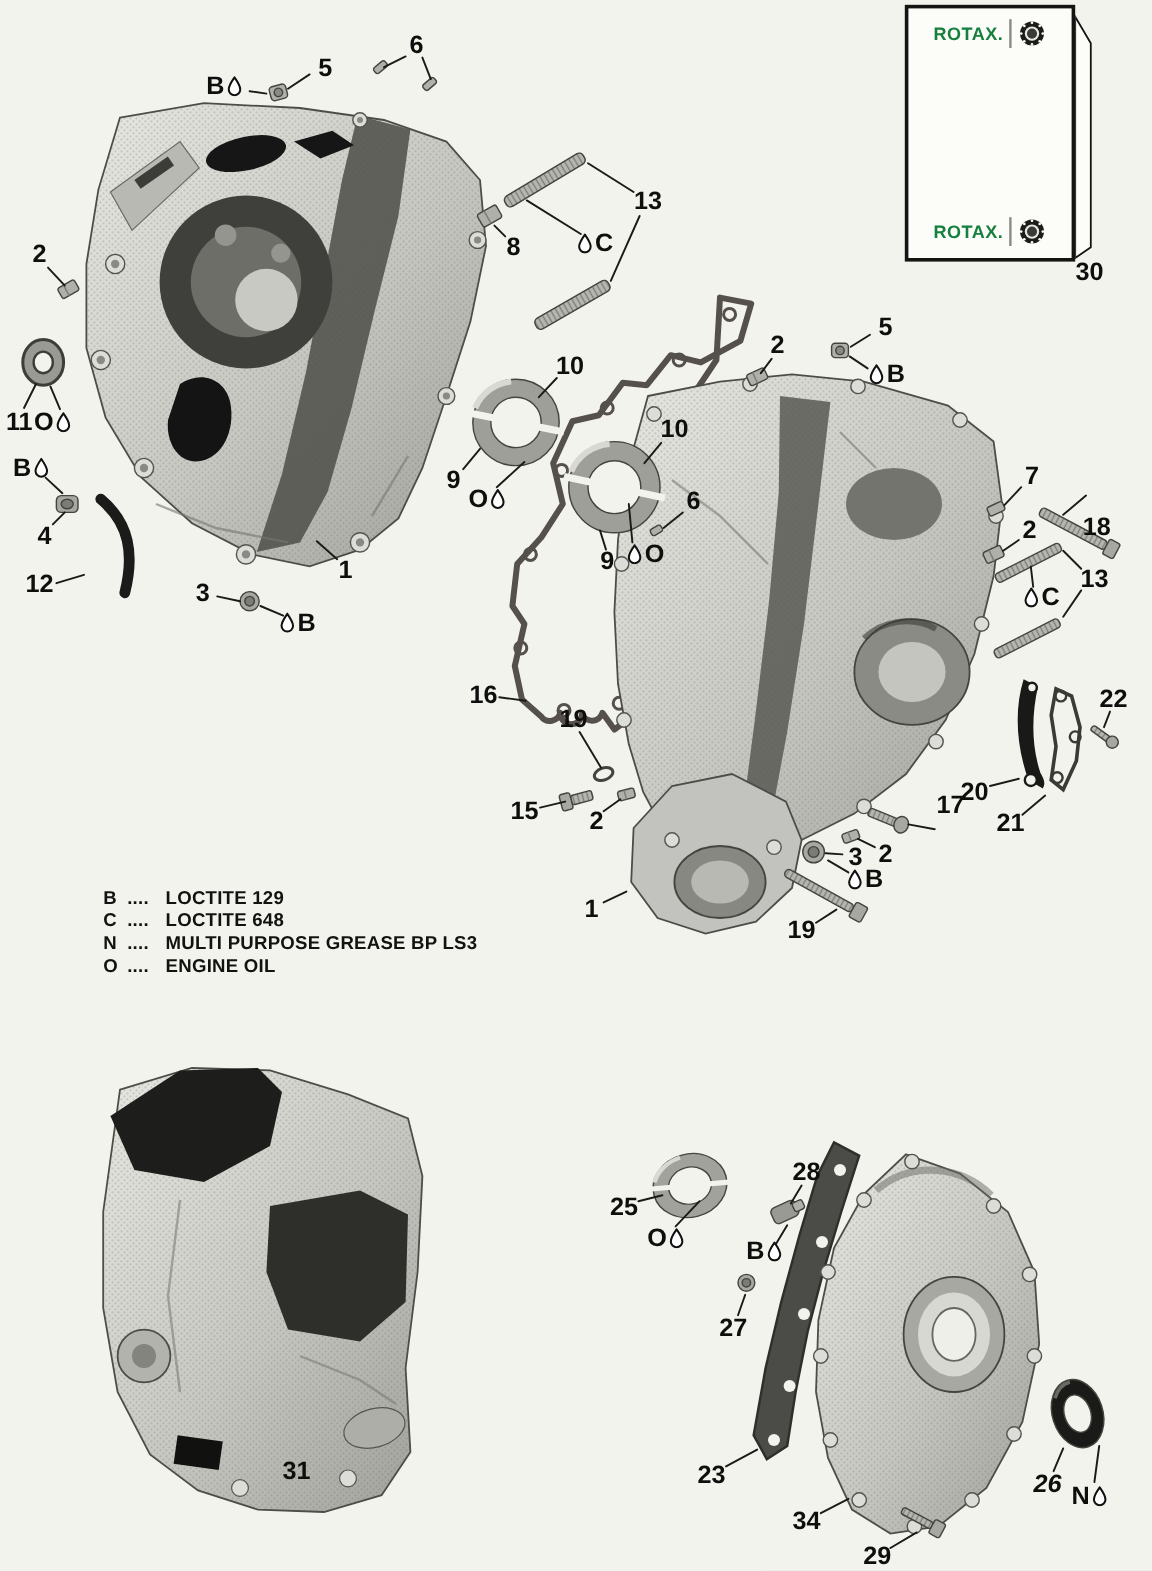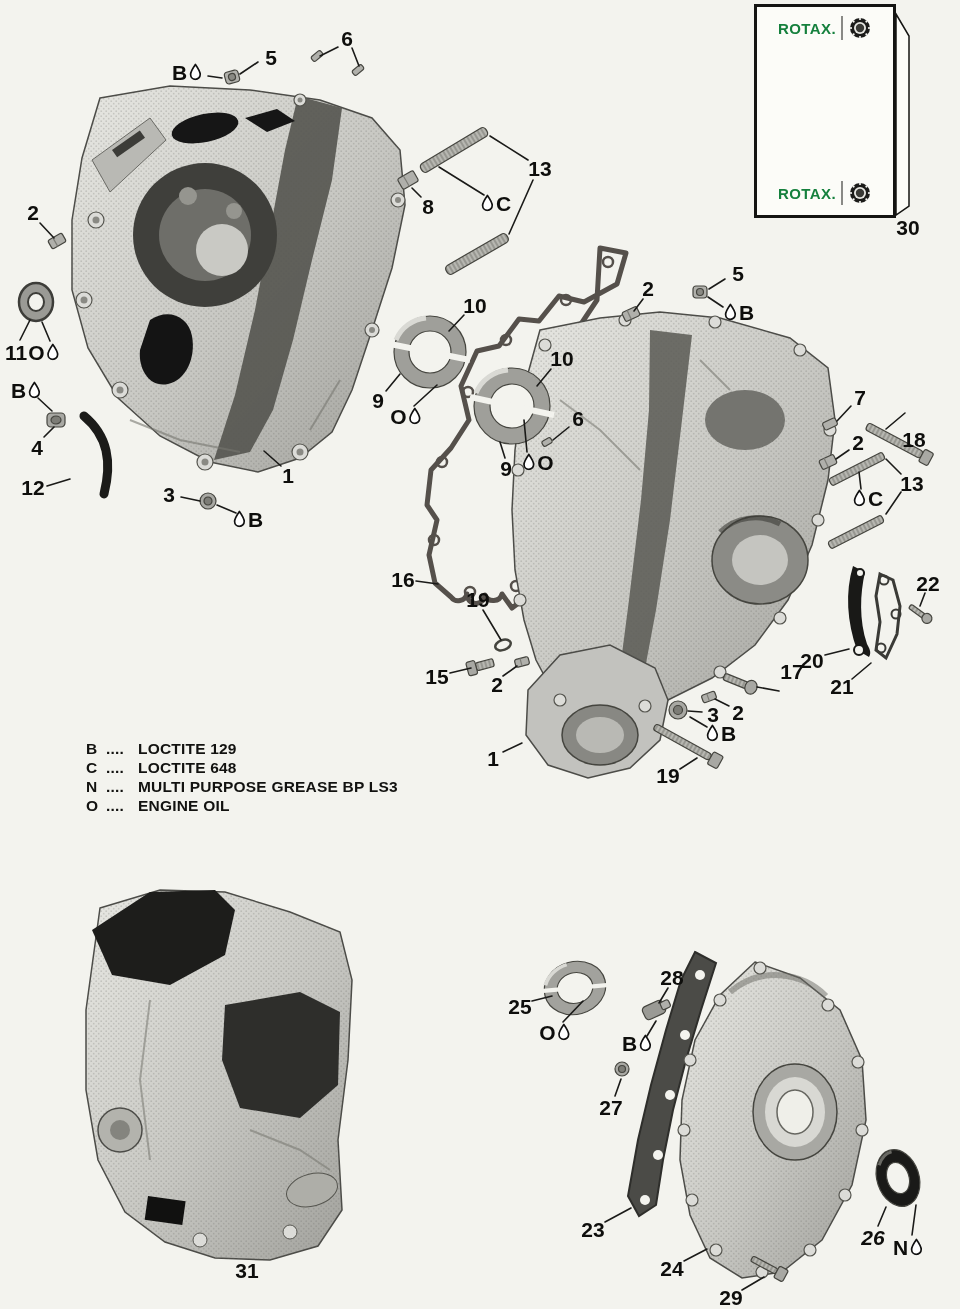--- a/index.html
+++ b/index.html
@@ -649,35 +649,35 @@
           <path d="M6.5 1 C6.5 1 1.7 7.8 1.7 11 A4.8 4.8 0 0 0 11.3 11 C11.3 7.8 6.5 1 6.5 1 Z"></path>
         </svg>
       </div>
       <div class="callout" style="left: 611px; top: 1107px;">
         <span>27</span>
       </div>
       <div class="callout" style="left: 593px; top: 1229px;">
         <span>23</span>
       </div>
       <div class="callout" style="left: 672px; top: 1268px;">
-        <span>24</span>
+        <span>34</span>
       </div>
       <div class="callout" style="left: 731px; top: 1297px;">
         <span>29</span>
       </div>
       <div class="callout" style="left: 873px; top: 1237px; font-style: italic;">
         <span>26</span>
       </div>
       <div class="callout" style="left: 908px; top: 1247px;">
         <span>N</span>
         <svg class="drop" viewBox="0 0 13 17">
           <path d="M6.5 1 C6.5 1 1.7 7.8 1.7 11 A4.8 4.8 0 0 0 11.3 11 C11.3 7.8 6.5 1 6.5 1 Z"></path>
         </svg>
       </div>
-      <div class="callout" style="left: 247px; top: 1270px;">
+      <div class="callout" style="left: 247px; top: 1226px;">
         <span>31</span>
       </div>
       <div class="callout" style="left: 908px; top: 227px;">
         <span>30</span>
       </div>
     </div>
 
 </div>
 
 </body></html>

